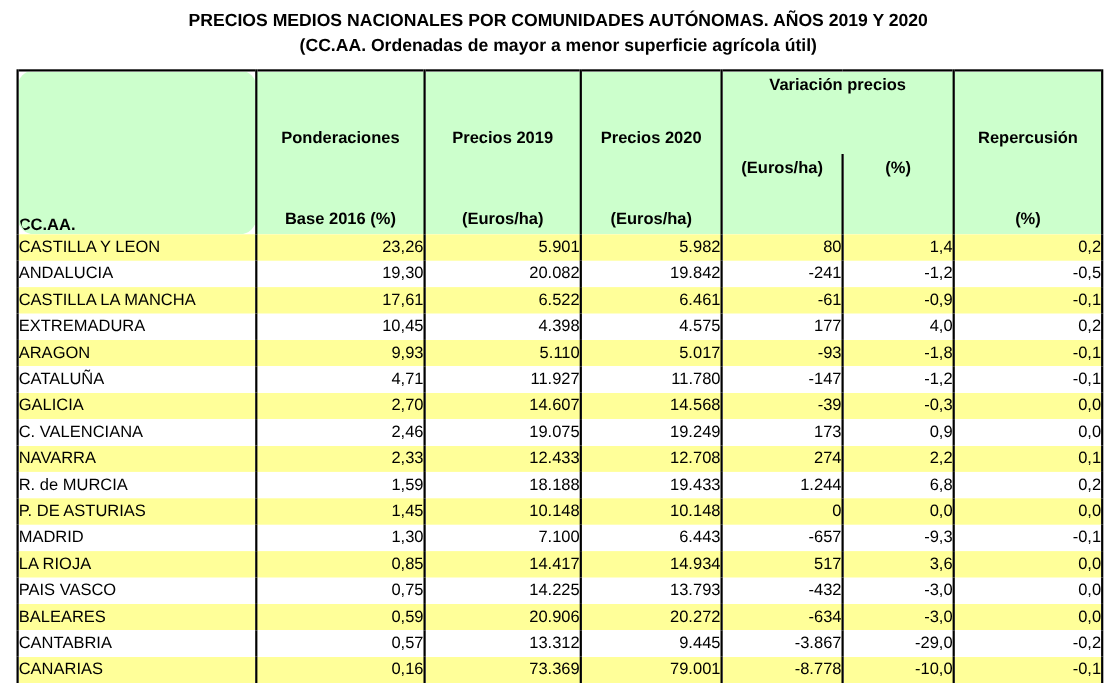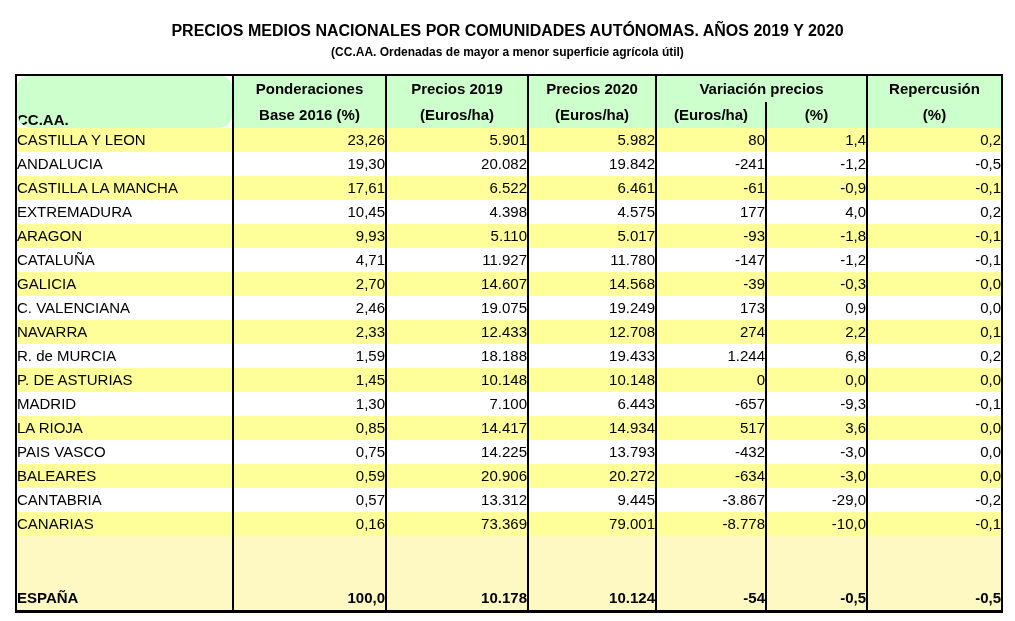--- a/index.html
+++ b/index.html
@@ -16,26 +16,25 @@
     overflow: hidden;
     box-sizing: border-box;
   }
   .title {
     padding-top: 9px;
     text-align: center;
     font-weight: bold;
     font-size: 16px;
     line-height: 22px;
     letter-spacing: 0px;
-    margin-top: 11px;
   }
   .subtitle {
     text-align: center;
     font-weight: bold;
-    font-size: 12px;
+    font-size: 16px;
     line-height: 21px;
   }
   table.prices {
     border-collapse: collapse;
     table-layout: fixed;
     width: 986px;
     margin-left: 15px;
     margin-top: 11px;
     border: 2px solid #000;
     border-bottom-width: 3px;
@@ -56,20 +55,21 @@
     font-weight: bold;
     text-align: center;
     vertical-align: top;
     border-bottom: 2px solid #000;
   }
   thead tr.h1 { height: 26px; }
   thead tr.h2 { height: 26px; }
   thead .hline {
     height: 26px;
     line-height: 26px;
+    margin-top: 48px;
   }
   th.th-ccaa {
     text-align: left;
     vertical-align: bottom;
     padding-left: 4px;
     padding-bottom: 1px;
     border-radius: 15px;
   }
   th.var-top {
     border-bottom: 2px solid #000;

